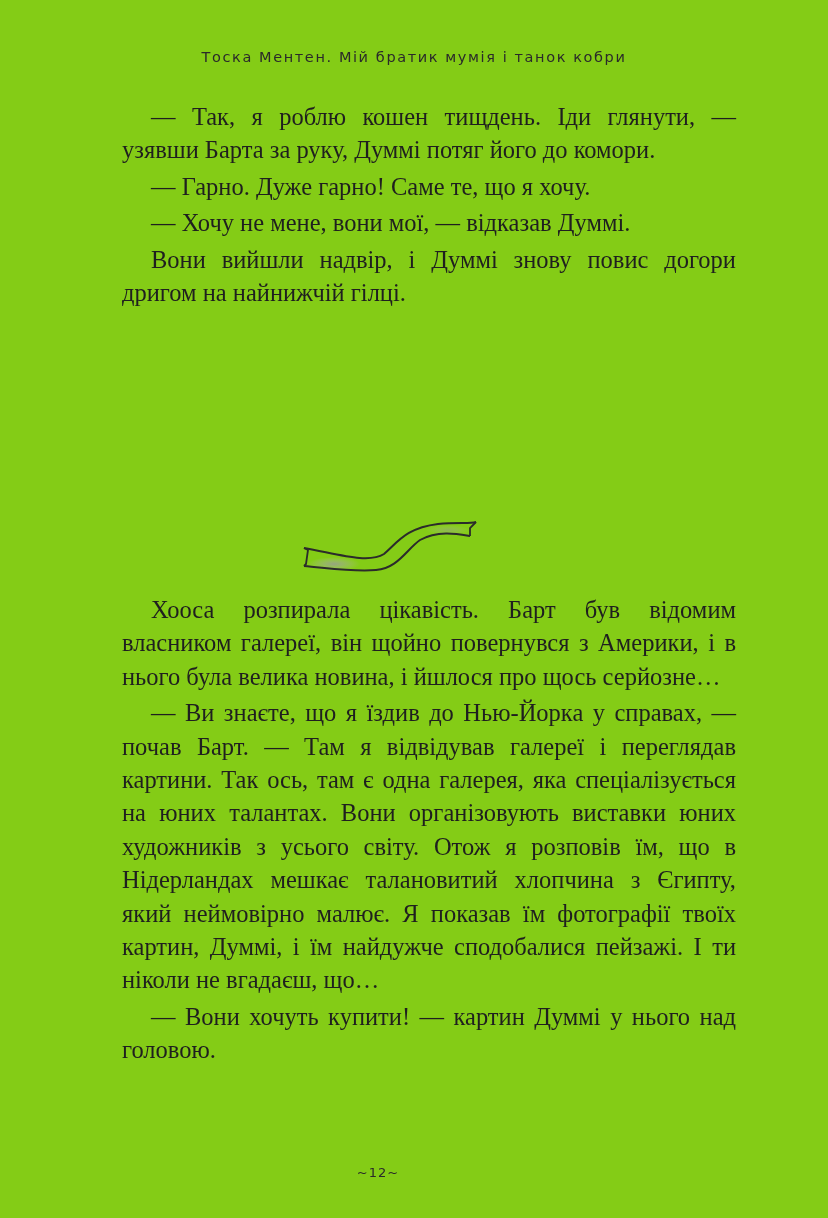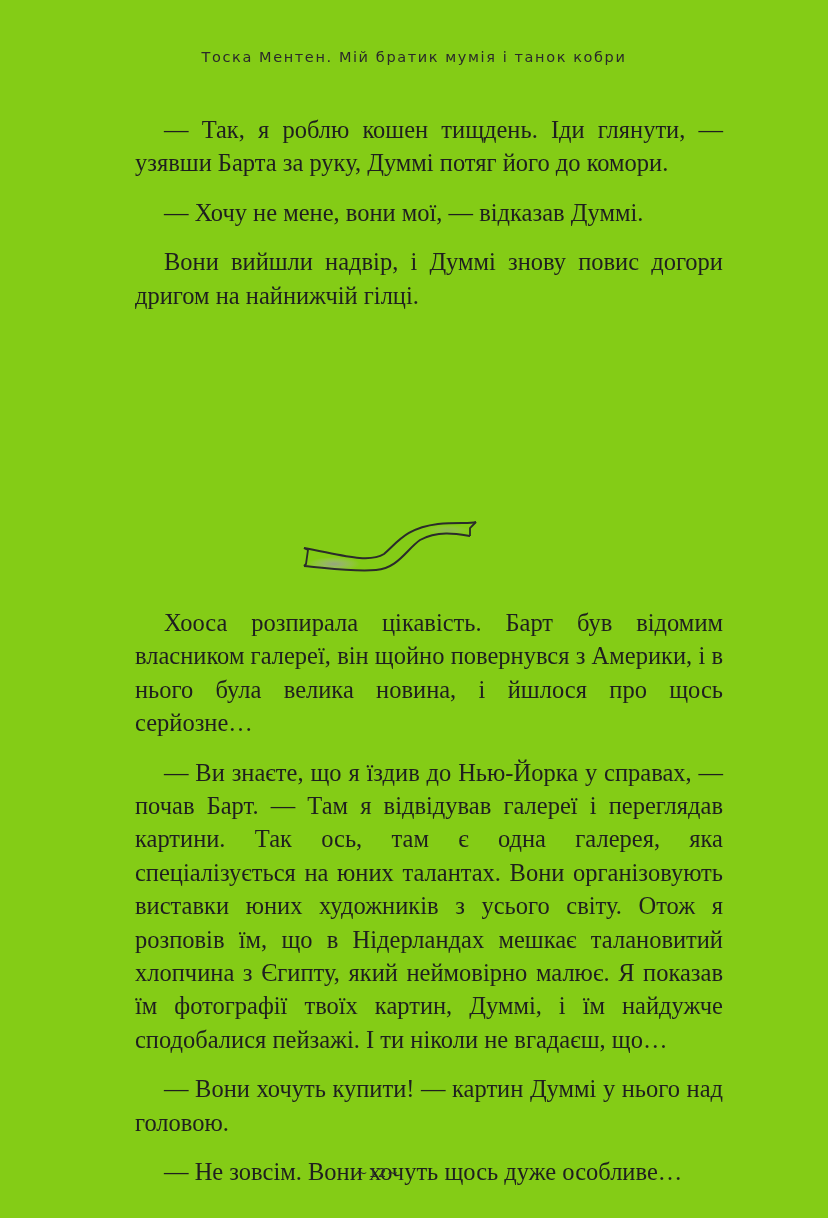--- a/index.html
+++ b/index.html
@@ -11,38 +11,39 @@
   }
   .running-head {
     position: absolute; top: 49px; left: 0; width: 828px; text-align: center;
     font-family: "DejaVu Sans", sans-serif; font-size: 14.5px; letter-spacing: 1.6px;
     color: #2a2a2a;
   }
   .body-text {
     position: absolute; left: 119px; width: 620px;
     font-size: 24.5px; line-height: 33.4px; color: #1f1f1f;
   }
-  .body-text p { margin: 16px; text-align: justify; text-align-last: left; }
+  .body-text p { margin: 3px; text-align: justify; text-align-last: left; }
   .body-text p.indent { text-indent: 29px; }
   .block1 { top: 97px; }
   .block2 { top: 590px; }
   .ornament { position: absolute; left: 298px; top: 516px; width: 180px; height: 62px; }
   .folio {
     position: absolute; top: 1165px; left: 0; width: 756px; text-align: center;
     font-family: "DejaVu Sans", sans-serif; font-size: 13px; color: #2a2a2a; letter-spacing: 1px;
   }
 </style>
 </head>
 <body>
 
 <div class="page">
   <div class="running-head">Тоска Ментен. Мій братик мумія і танок кобри</div>
 
   <div class="body-text block1">
     <p class="indent">— Так, я роблю кошен тищдень. Іди глянути, — узявши Барта за руку, Думмі потяг його до комори.</p>
+    <p class="indent">— Гарно. Дуже гарно! Саме те, що я хочу.</p>
     <p class="indent">— Хочу не мене, вони мої, — відказав Думмі.</p>
     <p class="indent">Вони вийшли надвір, і Думмі знову повис догори дригом на найнижчій гілці.</p>
   </div>
 
   <div class="ornament">
     <svg width="180" height="62" viewBox="0 0 180 62">
       <defs>
         <radialGradient id="sh" cx="0.5" cy="0.5" r="0.5">
           <stop offset="0" stop-color="#9a9a9a" stop-opacity="0.8"></stop>
           <stop offset="1" stop-color="#bbbbbb" stop-opacity="0"></stop>
@@ -54,17 +55,16 @@
       <path d="M6 50 C 30 52, 55 56, 78 54 C 100 52, 108 34, 122 24 C 140 14, 160 18, 172 20" fill="none" stroke="#2b2b2b" stroke-width="2"></path>
       <path d="M6 32 L 10 34 L 8 48 L 6 50" fill="none" stroke="#2b2b2b" stroke-width="1.8"></path>
       <path d="M178 6 L 172 12 L 172 20" fill="none" stroke="#2b2b2b" stroke-width="1.8"></path>
     </svg>
   </div>
 
   <div class="body-text block2">
     <p class="indent">Хооса розпирала цікавість. Барт був відомим власником галереї, він щойно повернувся з Америки, і в нього була велика новина, і йшлося про щось серйозне…</p>
     <p class="indent">— Ви знаєте, що я їздив до Нью-Йорка у справах, — почав Барт. — Там я відвідував галереї і переглядав картини. Так ось, там є одна галерея, яка спеціалізується на юних талантах. Вони організовують виставки юних художників з усього світу. Отож я розповів їм, що в Нідерландах мешкає талановитий хлопчина з Єгипту, який неймовірно малює. Я показав їм фотографії твоїх картин, Думмі, і їм найдужче сподобалися пейзажі. І ти ніколи не вгадаєш, що…</p>
     <p class="indent">— Вони хочуть купити! — картин Думмі у нього над головою.</p>
-    <p class="indent">— Не зовсім. Вони хочуть щось дуже особливе…</p>
   </div>
 
   <div class="folio">~12~</div>
 </div>
 
 </body></html>

